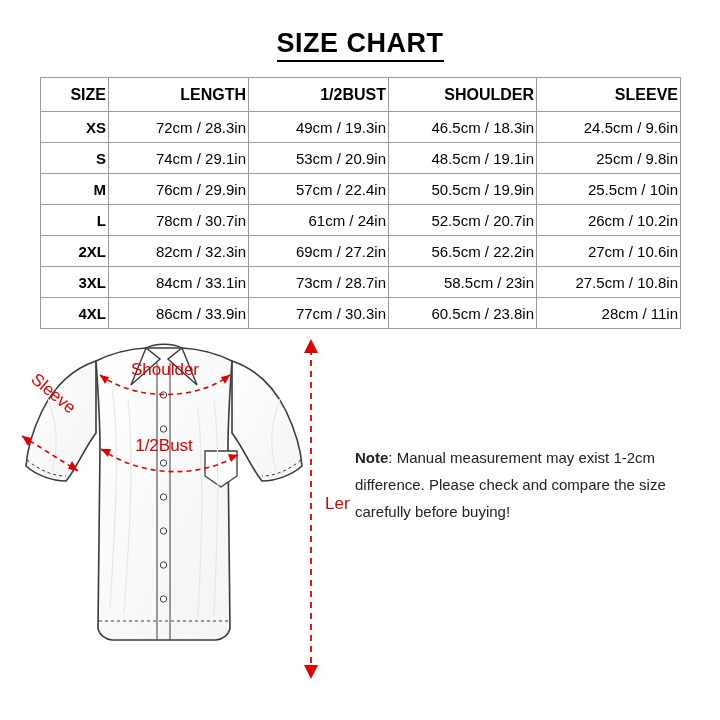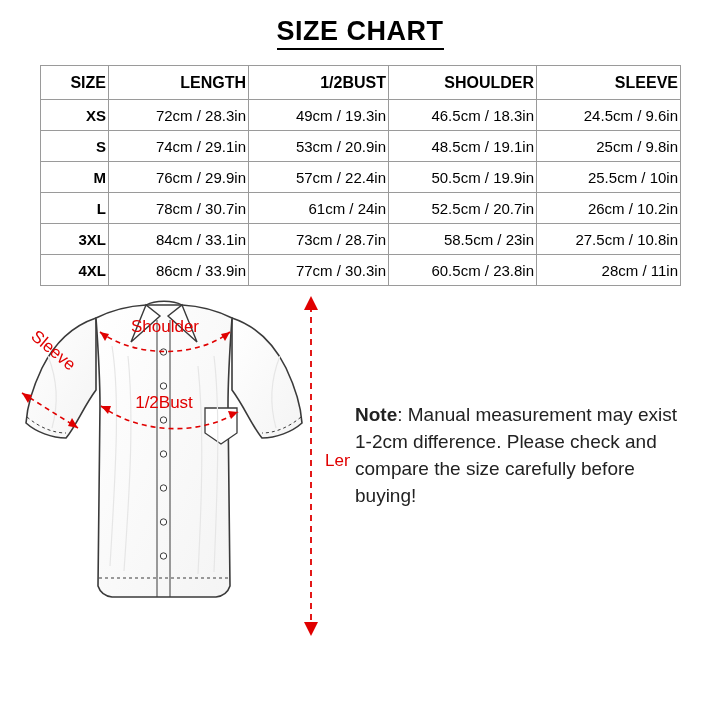--- a/index.html
+++ b/index.html
@@ -16,21 +16,21 @@
     overflow: hidden;
     position: relative;
   }
 
   
   .title {
     text-align: center;
     font-size: 27px;
     font-weight: bold;
     letter-spacing: 0.5px;
-    padding-top: 16px;
+    padding-top: 28px;
     padding-bottom: 4px;
   }
   .title span {
     border-bottom: 2px solid #000;
     padding-bottom: 2px;
   }
 
   
   .table-wrap {
     padding: 14px 40px 0 40px;
@@ -75,21 +75,21 @@
     left: 0;
     top: 0;
     width: 350px;
     height: 360px;
   }
   .note {
     position: absolute;
     left: 355px;
     top: 115px;
     width: 330px;
-    font-size: 19px;
+    font-size: 15px;
     line-height: 27px;
     color: #222;
   }
   .note b { font-weight: bold; }
 </style>
 </head>
 <body>
 
 <div class="title">
   <span>SIZE CHART</span>
@@ -136,20 +136,27 @@
         <td>25.5cm / 10in</td>
       </tr>
       <tr>
         <td class="size-col">L</td>
         <td>78cm / 30.7in</td>
         <td>61cm / 24in</td>
         <td>52.5cm / 20.7in</td>
         <td>26cm / 10.2in</td>
       </tr>
       <tr>
+        <td class="size-col">2XL</td>
+        <td>82cm / 32.3in</td>
+        <td>69cm / 27.2in</td>
+        <td>56.5cm / 22.2in</td>
+        <td>27cm / 10.6in</td>
+      </tr>
+      <tr>
         <td class="size-col">3XL</td>
         <td>84cm / 33.1in</td>
         <td>73cm / 28.7in</td>
         <td>58.5cm / 23in</td>
         <td>27.5cm / 10.8in</td>
       </tr>
       <tr>
         <td class="size-col">4XL</td>
         <td>86cm / 33.9in</td>
         <td>77cm / 30.3in</td>

